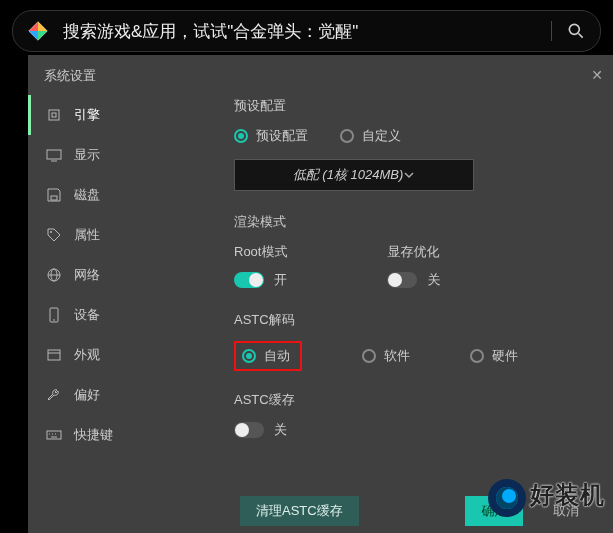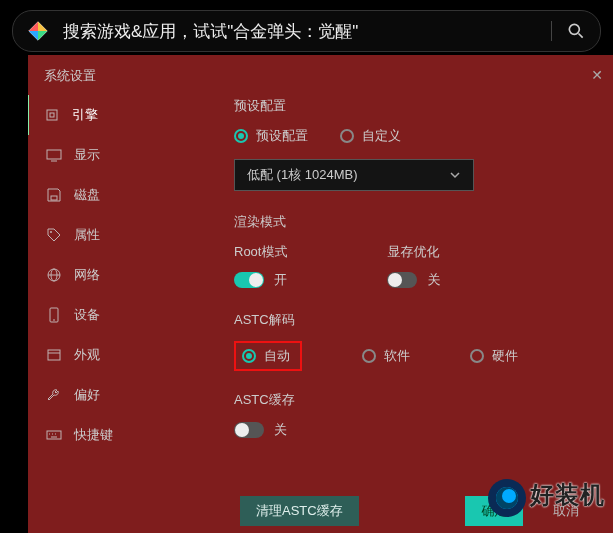--- a/index.html
+++ b/index.html
@@ -2,35 +2,35 @@
 <html><head>
 <meta charset="utf-8">
 <style>
 * { box-sizing: border-box; margin: 0; padding: 0; }
 body { width: 613px; height: 533px; background: #000; font-family: "Microsoft YaHei", sans-serif; color: #ccc; font-size: 13px; overflow: hidden; position: relative; }
 .search-bar { position: absolute; top: 10px; left: 12px; right: 12px; height: 42px; background: #0a0a0a; border: 1px solid #333; border-radius: 20px; display: flex; align-items: center; padding: 0 14px; }
 .logo { width: 22px; height: 22px; margin-right: 14px; }
 .search-text { flex: 1; color: #eee; font-size: 17px; }
 .search-sep { width: 1px; height: 20px; background: #444; margin: 0 14px; }
 .search-icon-box { color: #ccc; }
-.panel { position: absolute; top: 55px; left: 28px; right: 0; bottom: 0; background: #7f1d1d; display: flex; }
+.panel { position: absolute; top: 55px; left: 28px; right: 0; bottom: 0; background: #404040; display: flex; }
 .panel-title { position: absolute; top: 12px; left: 16px; color: #ccc; font-size: 13px; }
 .close-btn { position: absolute; top: 12px; right: 10px; color: #aaa; font-size: 14px; cursor: pointer; }
 .sidebar { width: 182px; padding-top: 40px; }
 .side-item { display: flex; align-items: center; height: 40px; padding-left: 18px; color: #ccc; cursor: pointer; gap: 12px; }
-.side-item.active { border-left: 1px solid #86efac; padding-left: 15px; color: #fff; }
+.side-item.active { border-left: 3px solid #86efac; padding-left: 15px; color: #fff; }
 .side-ico { width: 16px; height: 16px; display: flex; align-items: center; justify-content: center; opacity: .85; }
 .content { flex: 1; padding: 42px 24px 0 24px; position: relative; }
 .sec-title { color: #ccc; margin-bottom: 12px; font-size: 13px; }
 .row { display: flex; align-items: center; margin-bottom: 14px; gap: 32px; }
 .radio { display: inline-flex; align-items: center; gap: 8px; cursor: pointer; }
 .radio .dot { width: 14px; height: 14px; border-radius: 50%; border: 2px solid #888; position: relative; }
 .radio.on .dot { border-color: #19c7b0; }
 .radio.on .dot::after { content: ""; position: absolute; inset: 2px; border-radius: 50%; background: #19c7b0; }
-.select { width: 240px; height: 32px; border: 1px solid #555; background: #141414; display: flex; align-items: center; justify-content: space-between; padding: 0 12px; cursor: pointer; margin-bottom: 22px; }
+.select { width: 240px; height: 32px; border: 1px solid #555; background: #141414; display: flex; align-items: center; justify-content: center; padding: 0 12px; cursor: pointer; margin-bottom: 22px; font-style: italic; }
 .chev { color: #aaa; }
 .hl-box { border: 2px solid #e11; padding: 4px 10px 4px 6px; display: inline-flex; align-items: center; gap: 8px; }
 .toggle-row { display: flex; gap: 100px; margin-bottom: 20px; }
 .toggle-block .lbl { display:block; color:#ccc; margin-bottom: 10px; }
 .toggle { display: inline-flex; align-items: center; gap: 10px; cursor: pointer; }
 .track { width: 30px; height: 16px; border-radius: 8px; background: #555; position: relative; }
 .track.on { background: #19c7b0; }
 .knob { position: absolute; top: 1px; width: 14px; height: 14px; border-radius: 50%; background: #eee; }
 .track.on .knob { right: 1px; } .track.off .knob { left: 1px; }
 .footer { position: absolute; left: 0; right: 0; bottom: 0; height: 40px; display: flex; justify-content: space-between; align-items: center; padding: 0 18px 4px 30px; }

